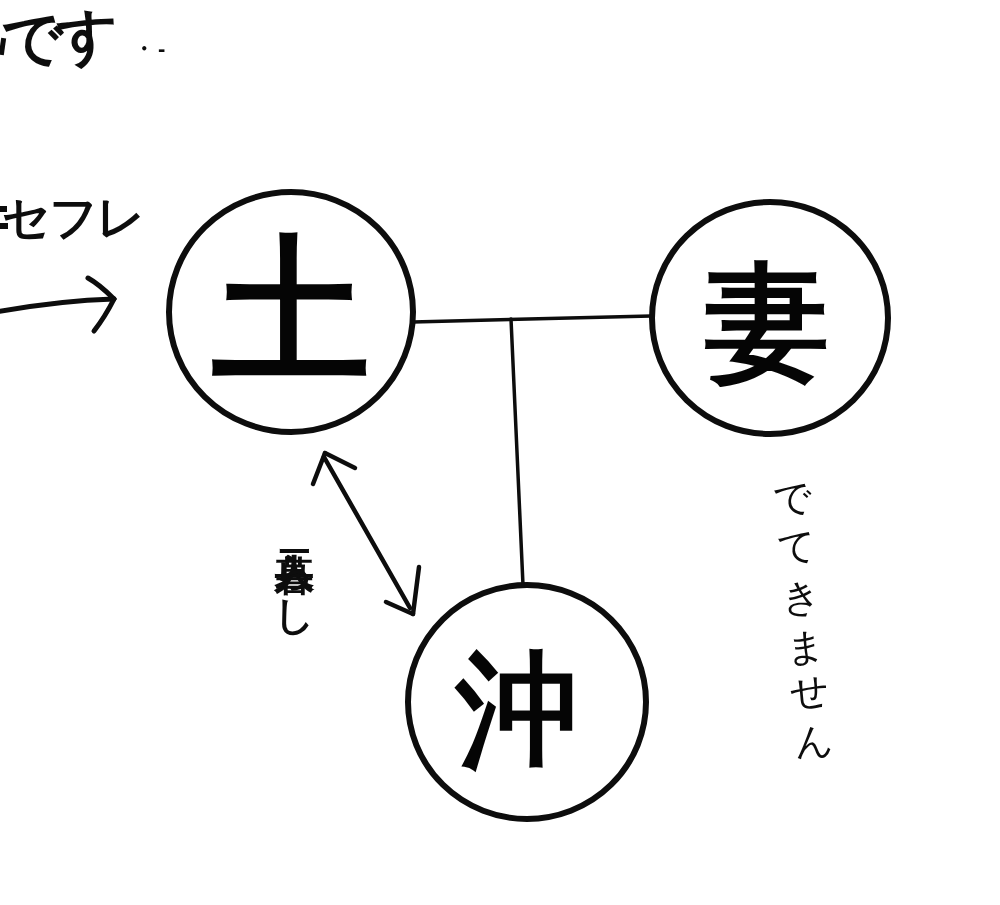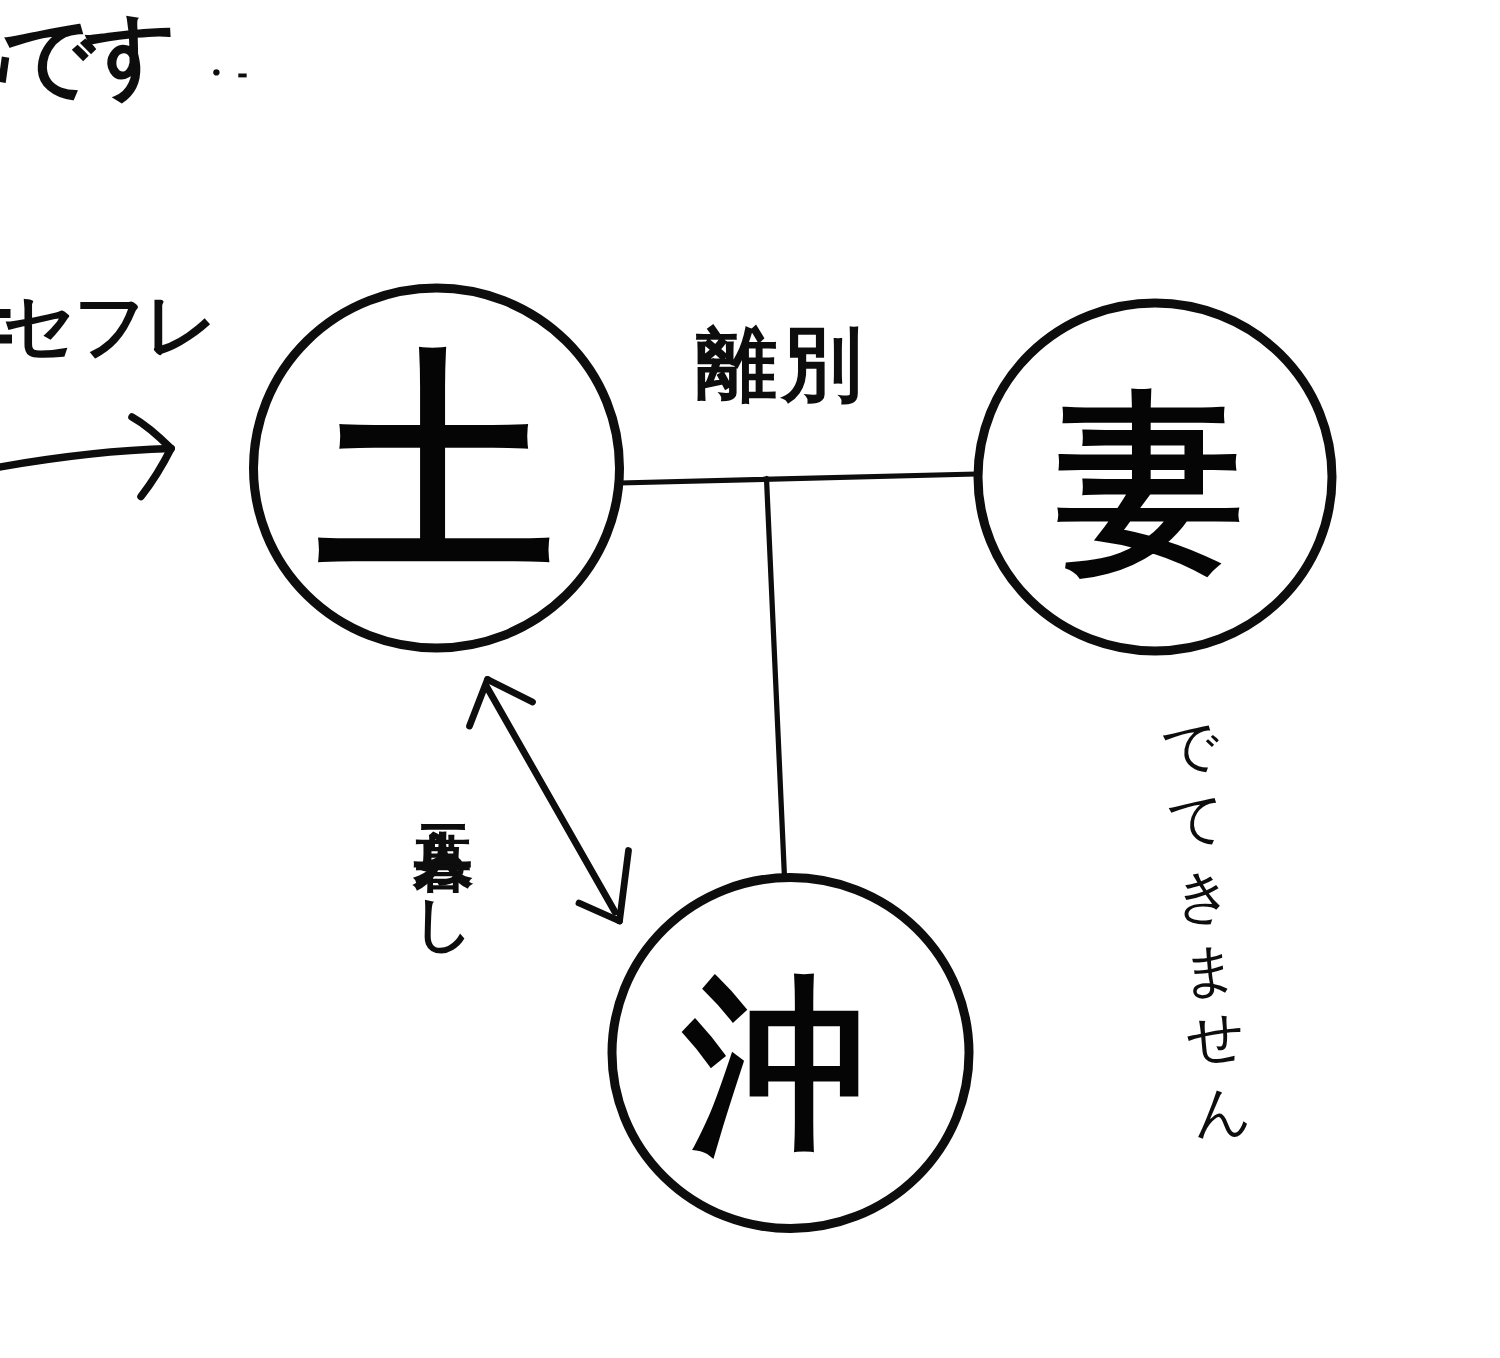--- a/index.html
+++ b/index.html
@@ -78,21 +78,20 @@
   </svg>
 
   <div class="txt handwritten" style="left: 2px; top: 8px; font-size: 60px; letter-spacing: -6px; transform: rotate(-3deg);">です</div>
   <div class="txt handwritten" style="left: 133px; top: 38px; font-size: 22px; letter-spacing: 3px;">・‐</div>
   <div class="ink-fragment" style="left: 0px; top: 38px; width: 5px; height: 17px; transform: rotate(8deg);"></div>
 
   <div class="txt" style="left: 2px; top: 194px; font-size: 48px; font-weight: 700; letter-spacing: -2px;">セフレ</div>
   <div class="ink-fragment" style="left: 0px; top: 206px; width: 7px; height: 6px;"></div>
   <div class="ink-fragment" style="left: 0px; top: 223px; width: 8px; height: 6px;"></div>
 
-  <div class="txt" style="left: 464px; top: 216px; font-size: 54px; font-weight: 900; letter-spacing: 3px;">離別</div>
 
   <div class="txt vertical" style="left: 275px; top: 521px; font-size: 40px; font-weight: 700; letter-spacing: 1px;">二人暮らし</div>
 
   <div class="txt vertical" style="left: 770px; top: 458px; font-size: 38px; font-weight: 500; letter-spacing: 5px; transform: rotate(-5deg); transform-origin: top center;">でてきません</div>
 
   <div class="txt node-kanji" style="left: 291px; top: 310px; font-size: 158px;">土</div>
   <div class="txt node-kanji" style="left: 767px; top: 322px; font-size: 124px;">妻</div>
   <div class="txt node-kanji" style="left: 518px; top: 709px; font-size: 122px;">沖</div>
 
 </div>

